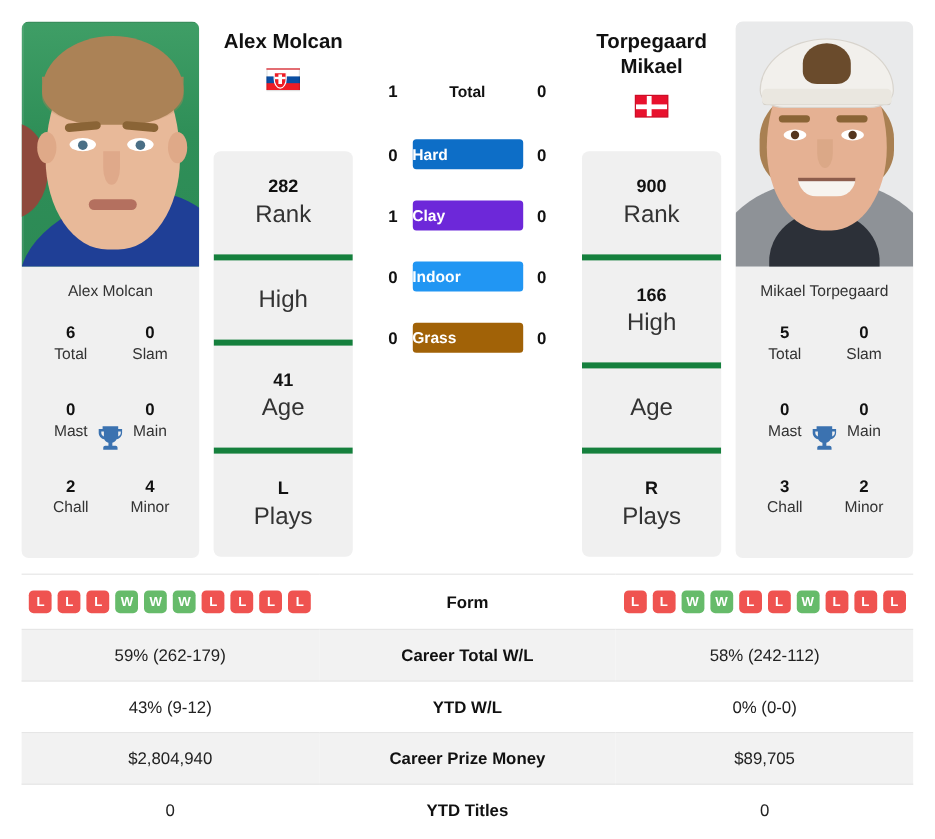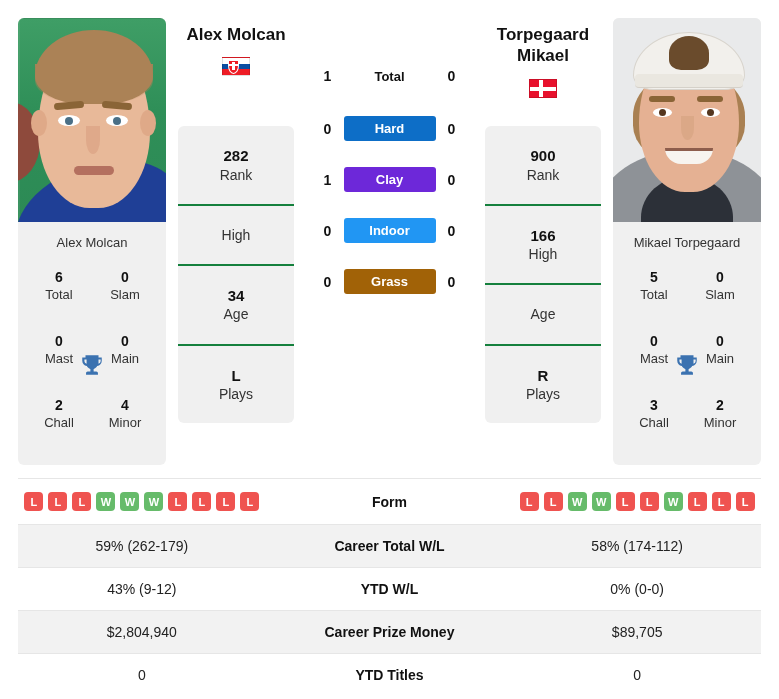--- a/index.html
+++ b/index.html
@@ -187,25 +187,25 @@
   .flag-dnk .ch { position:absolute; left:0; top:7px; width:100%; height:4px; background:#fff; }
 
   .stat-box {
     background: #f0f0f0;
     border-radius: 6px;
     overflow: hidden;
   }
   .stat-cell {
     text-align: center;
     padding: 20px 0 20px 0;
-    border-bottom: 2px solid #15803d;
+    border-bottom: 5px solid #15803d;
   }
   .stat-cell:last-child { border-bottom: none; }
   .stat-val { font-size: 15px; font-weight: bold; color: #111; line-height: 1.3; }
-  .stat-lbl { font-size: 14px; color: #333; line-height: 1.3; }
+  .stat-lbl { font-size: 20px; color: #333; line-height: 1.3; }
 
   
   .h2h-col {
     flex: 1 1 auto;
     display: flex;
     flex-direction: column;
     align-items: center;
     padding-top: 50px;
   }
   .h2h-row {
@@ -232,21 +232,21 @@
   .h2h-total { color: #111; }
   .surf-badge {
     display: block;
     width: 92px;
     margin: 0 auto;
     padding: 5px 0;
     border-radius: 3px;
     color: #ffffff;
     font-size: 13px;
     font-weight: bold;
-    text-align: center;
+    text-align: left;
   }
 
   
   .stats-table {
     width: 743px;
     margin: 8px auto 0 auto;
     border-collapse: collapse;
     table-layout: fixed;
   }
   .stats-table tr { border-top: 1px solid #e6e6e6; }
@@ -346,21 +346,21 @@
       </div>
       <div class="stat-box">
         <div class="stat-cell">
           <div class="stat-val">282</div>
           <div class="stat-lbl">Rank</div>
         </div>
         <div class="stat-cell">
           <div class="stat-lbl">High</div>
         </div>
         <div class="stat-cell">
-          <div class="stat-val">34</div>
+          <div class="stat-val">41</div>
           <div class="stat-lbl">Age</div>
         </div>
         <div class="stat-cell">
           <div class="stat-val">L</div>
           <div class="stat-lbl">Plays</div>
         </div>
       </div>
     </div>
 
     <div class="h2h-col">
@@ -509,21 +509,21 @@
               <span class="form-chip chip-w">W</span>
               <span class="form-chip chip-l">L</span>
               <span class="form-chip chip-l">L</span>
               <span class="form-chip chip-l">L</span>
             </div>
         </td>
       </tr>
       <tr class="shaded">
         <td class="side">59% (262-179)</td>
         <td class="label">Career Total W/L</td>
-        <td class="side">58% (174-112)</td>
+        <td class="side">58% (242-112)</td>
       </tr>
       <tr>
         <td class="side">43% (9-12)</td>
         <td class="label">YTD W/L</td>
         <td class="side">0% (0-0)</td>
       </tr>
       <tr class="shaded">
         <td class="side">$2,804,940</td>
         <td class="label">Career Prize Money</td>
         <td class="side">$89,705</td>

